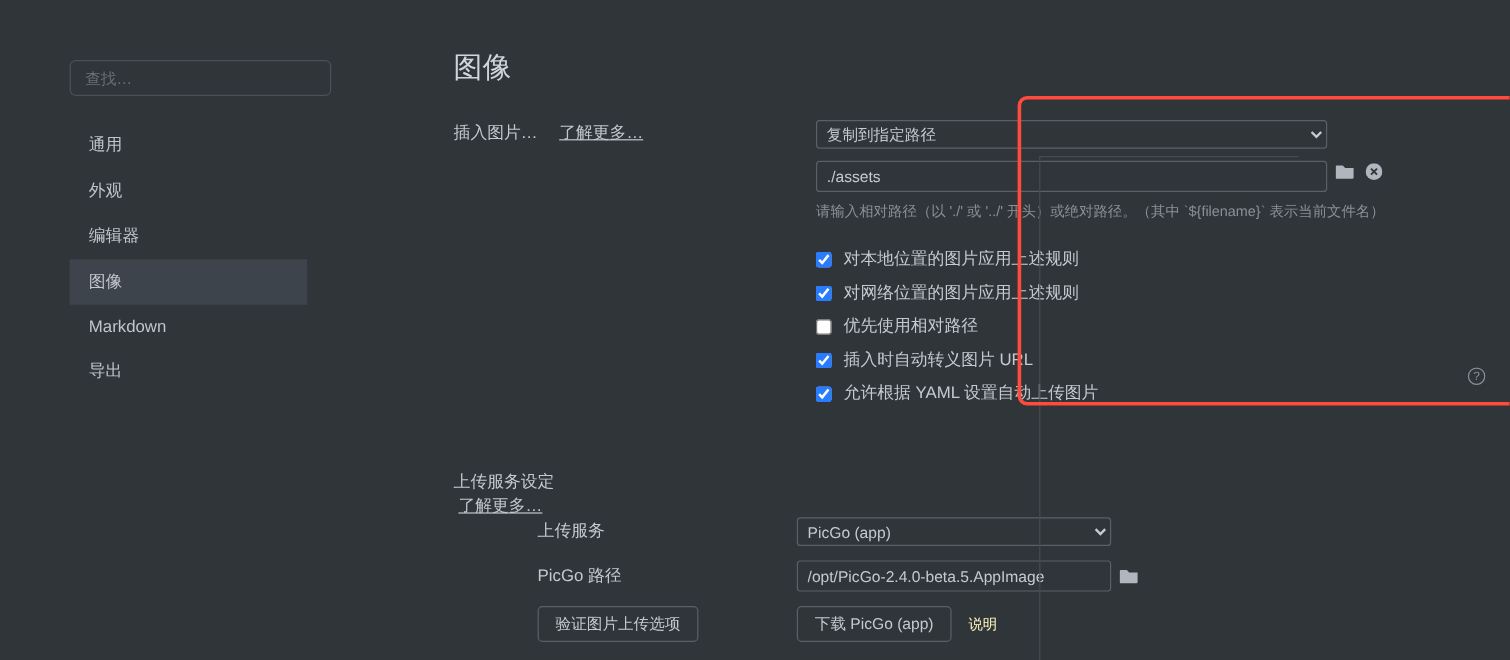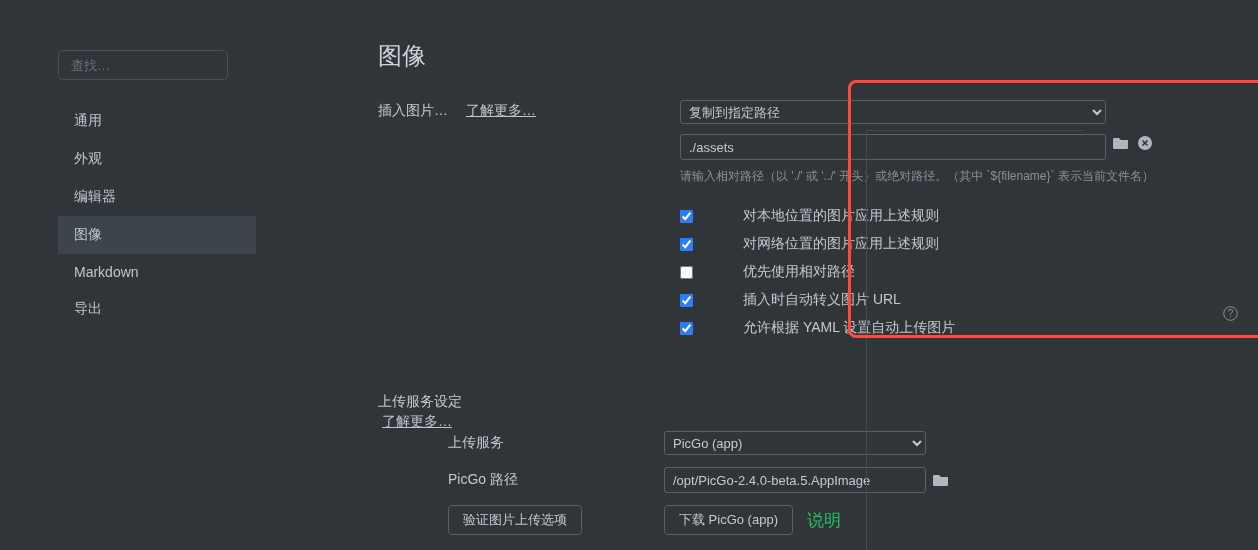--- a/index.html
+++ b/index.html
@@ -18,21 +18,21 @@
     }
     .container {
       display: flex;
       height: 100%;
     }
     .sidebar {
       width: 260px;
       padding: 50px 0 0 58px;
     }
     .search-box {
-      width: 170px;
+      width: 218px;
       height: 30px;
       background: transparent;
       border: 1px solid #4a5057;
       border-radius: 5px;
       padding: 0 12px;
       color: #888;
       font-size: 13px;
       outline: none;
       margin-bottom: 22px;
     }
@@ -150,21 +150,20 @@
     }
     .hint {
       font-size: 12px;
       color: #8a9098;
       margin-top: 8px;
     }
     .checkbox-row {
       display: flex;
       align-items: center;
       margin-top: 10px;
-      gap: 40px;
     }
     .checkbox-row input[type="checkbox"] {
       width: 13px;
       height: 13px;
       margin-right: 10px;
       accent-color: #2a7cff;
     }
     .checkbox-row label {
       color: #c5cad0;
       font-size: 14px;
@@ -204,24 +203,24 @@
       background: transparent;
       border: 1px solid #5a6068;
       border-radius: 4px;
       color: #c5cad0;
       font-size: 13px;
       cursor: pointer;
       display: inline-flex;
       align-items: center;
     }
     .btn-link {
-      color: #22c55e;
+      color: #fef9c3;
       margin-left: 14px;
       cursor: pointer;
-      font-size: 17px;
+      font-size: 12px;
     }
   </style>
 </head>
 <body>
 
 <div class="container">
   <div class="sidebar">
     <input class="search-box" type="text" placeholder="查找…" style="">
     <div class="nav-item">通用</div>
     <div class="nav-item">外观</div>

